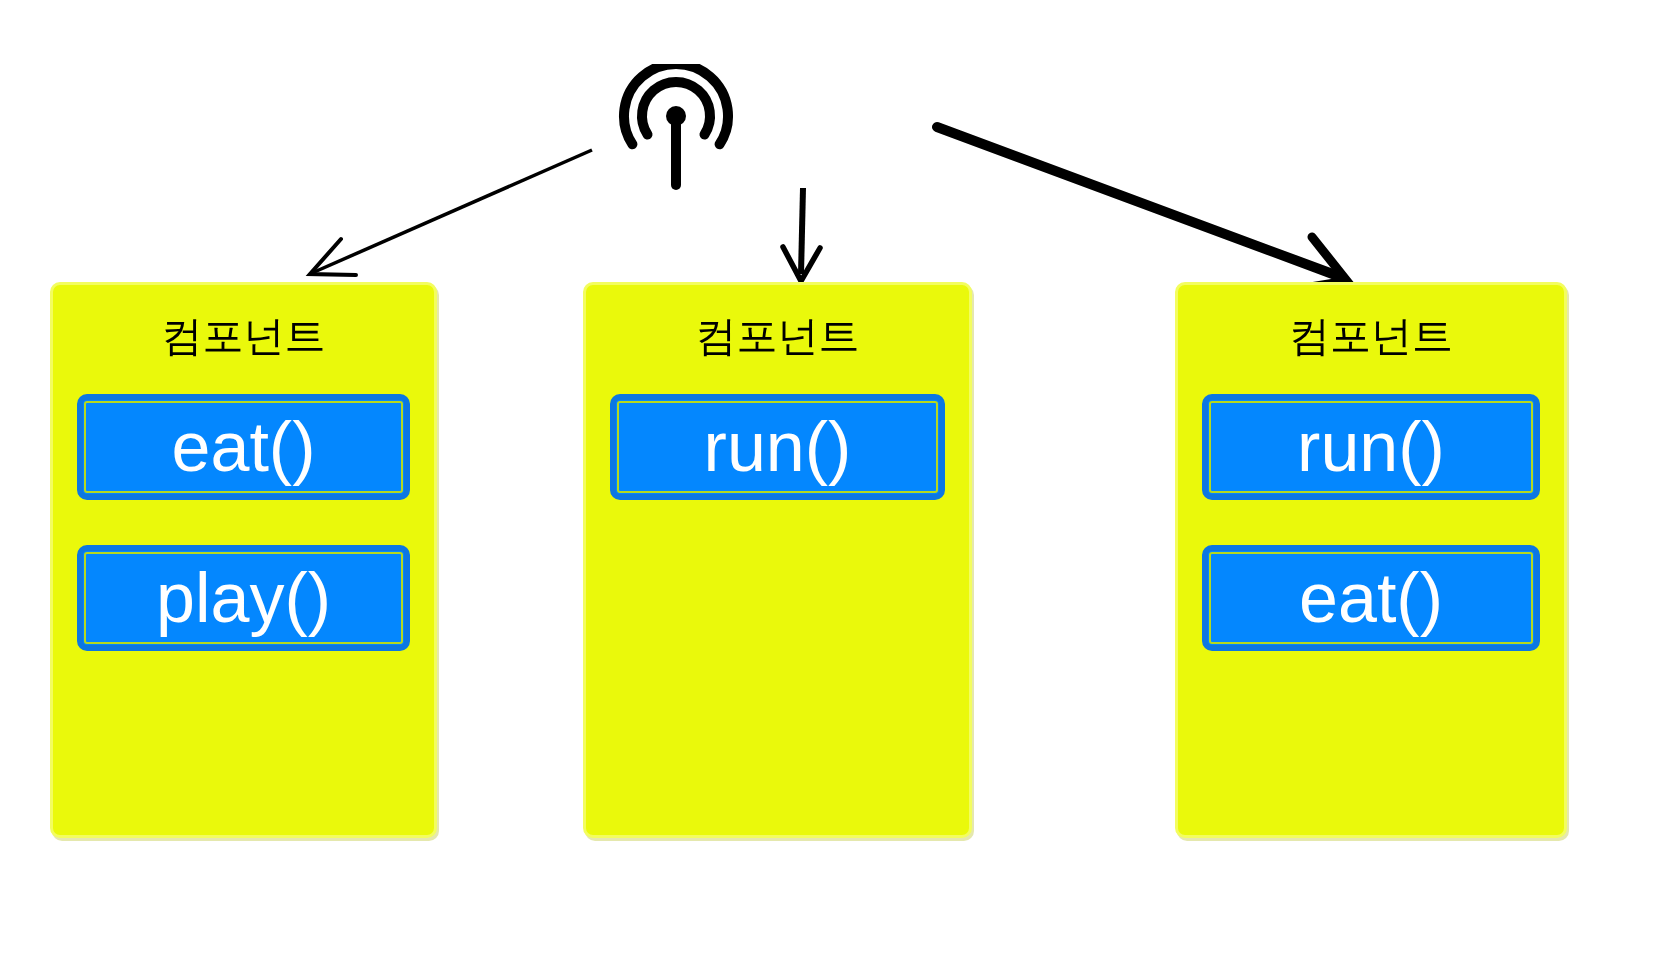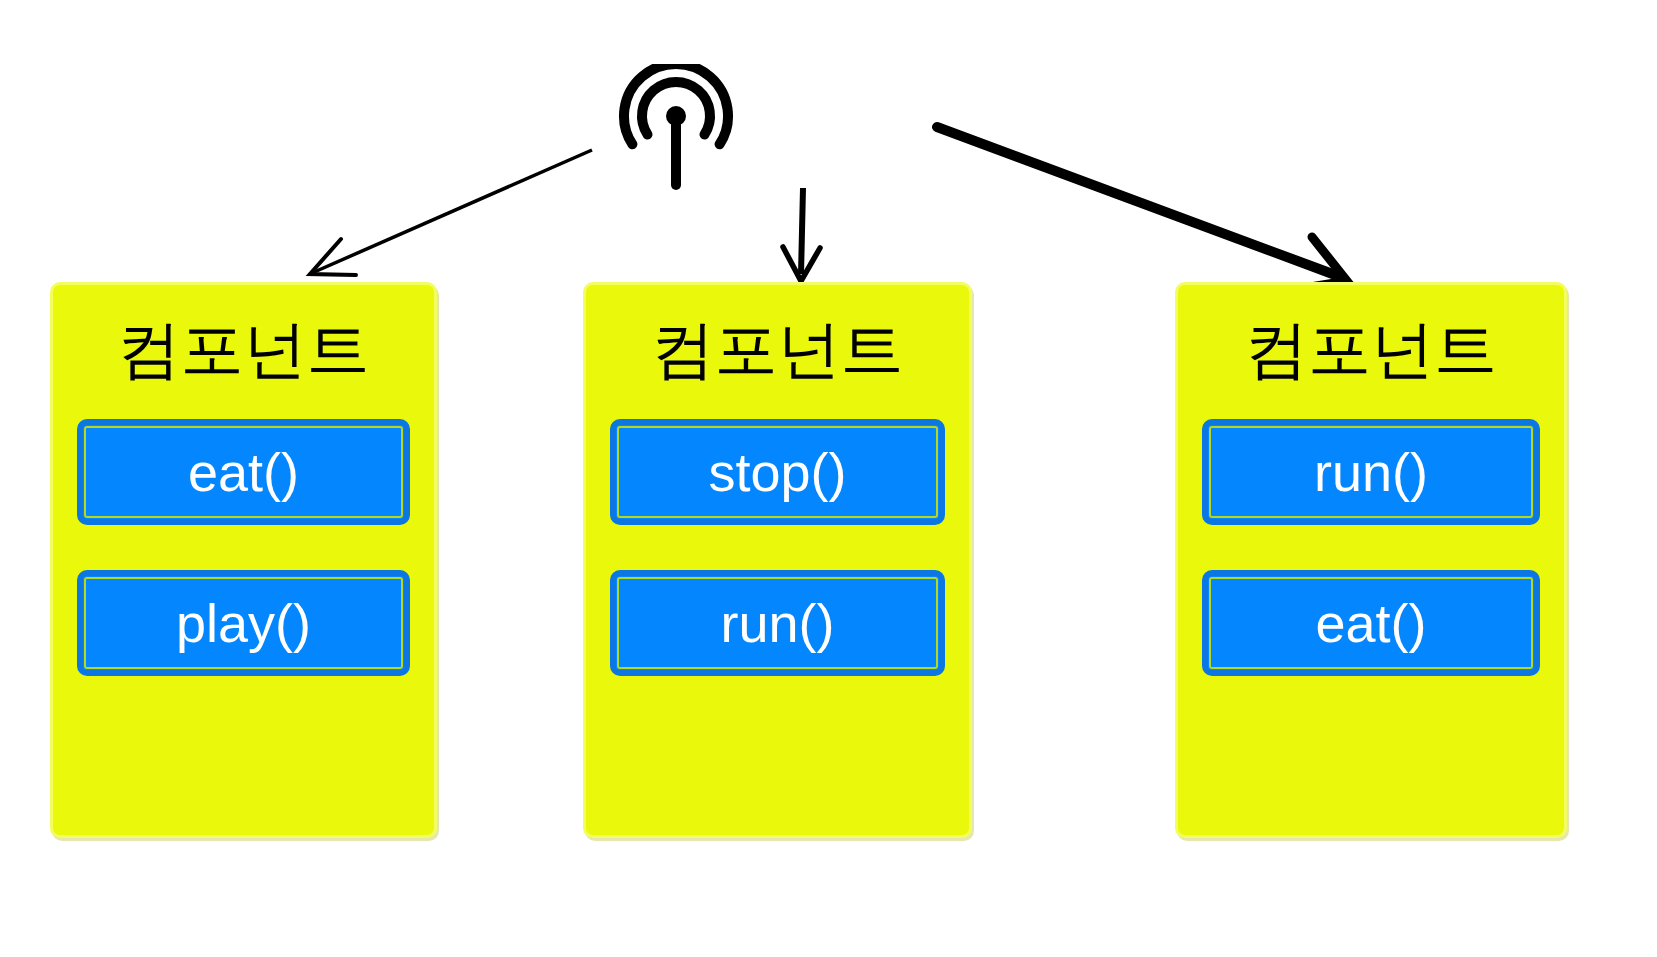--- a/index.html
+++ b/index.html
@@ -35,38 +35,38 @@
     box-sizing:border-box;
     box-shadow:2px 3px 0 rgba(180,190,20,0.35);
   }
   .card-1 { left:50px;   width:387px; }
   .card-2 { left:583px;  width:389px; }
   .card-3 { left:1175px; width:392px; }
 
   .card-title {
     margin-top:28px;
     text-align:center;
-    font-size:63px; font-weight:500;
+    font-size:41px; font-weight:500;
     color:var(--title-text,#000);
     line-height:1.15;
   }
 
   .method-btn {
     margin:34px auto 0;
     width:calc(100% - 48px);
     height:106px;
     box-sizing:border-box;
     background:var(--button-bg,#0487FE);
     border:6px solid var(--button-border,#0C77E2);
     border-radius:10px;
     outline:2px solid var(--button-inset-line,#B5D81E);
     outline-offset:-9px;
     display:flex; align-items:center; justify-content:center;
     color:var(--button-text,#fff);
-    font-size:54px; font-weight:400;
+    font-size:70px; font-weight:400;
     line-height:1;
   }
   .method-btn + .method-btn { margin-top:45px; }
 </style>
 </head>
 <body>
 
 <div id="canvas" style="--background: #FFFFFF; --card-bg: #EAF90B; --card-border: #F3FD5F; --button-bg: #0487FE; --button-border: #0C77E2; --button-inset-line: #B5D81E; --button-text: #FFFFFF; --title-text: #000000; --arrow: #000000;">
 
   <svg class="broadcast-icon" viewBox="0 0 118 128" fill="none" xmlns="http://www.w3.org/2000/svg">
@@ -96,21 +96,20 @@
   </svg>
 
   <div class="card card-1">
     <div class="card-title">컴포넌트</div>
     <div class="method-btn">eat()</div>
     <div class="method-btn">play()</div>
   </div>
 
   <div class="card card-2">
     <div class="card-title">컴포넌트</div>
-    <div class="method-btn">stop()</div>
     <div class="method-btn">run()</div>
   </div>
 
   <div class="card card-3">
     <div class="card-title">컴포넌트</div>
     <div class="method-btn">run()</div>
     <div class="method-btn">eat()</div>
   </div>
 
 </div>

